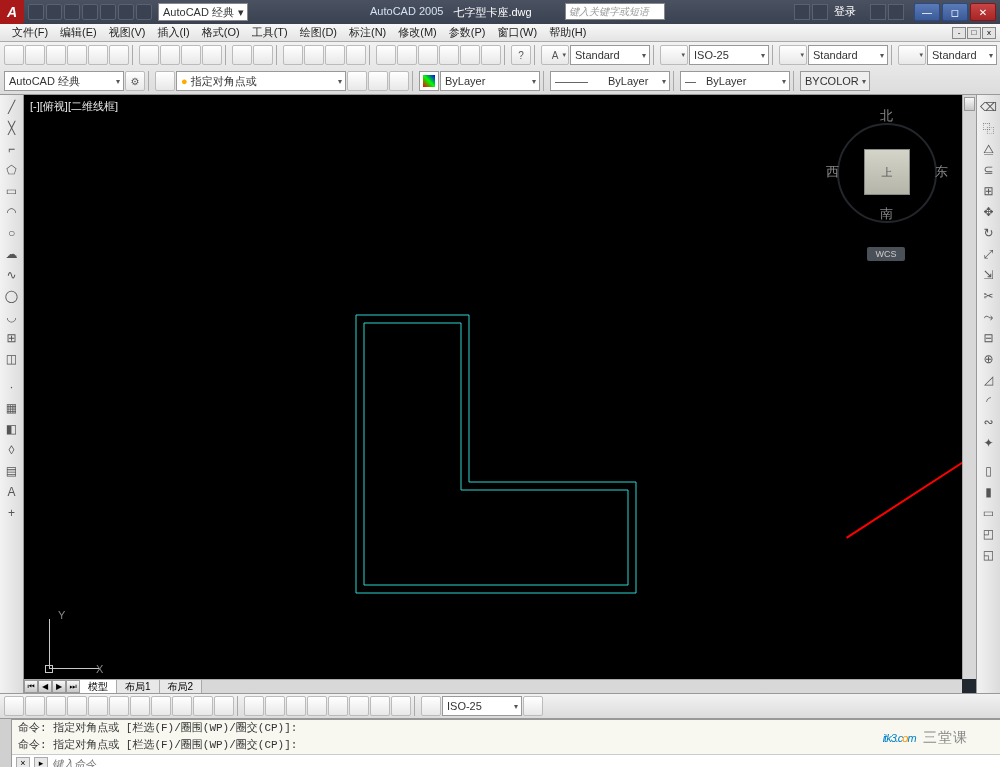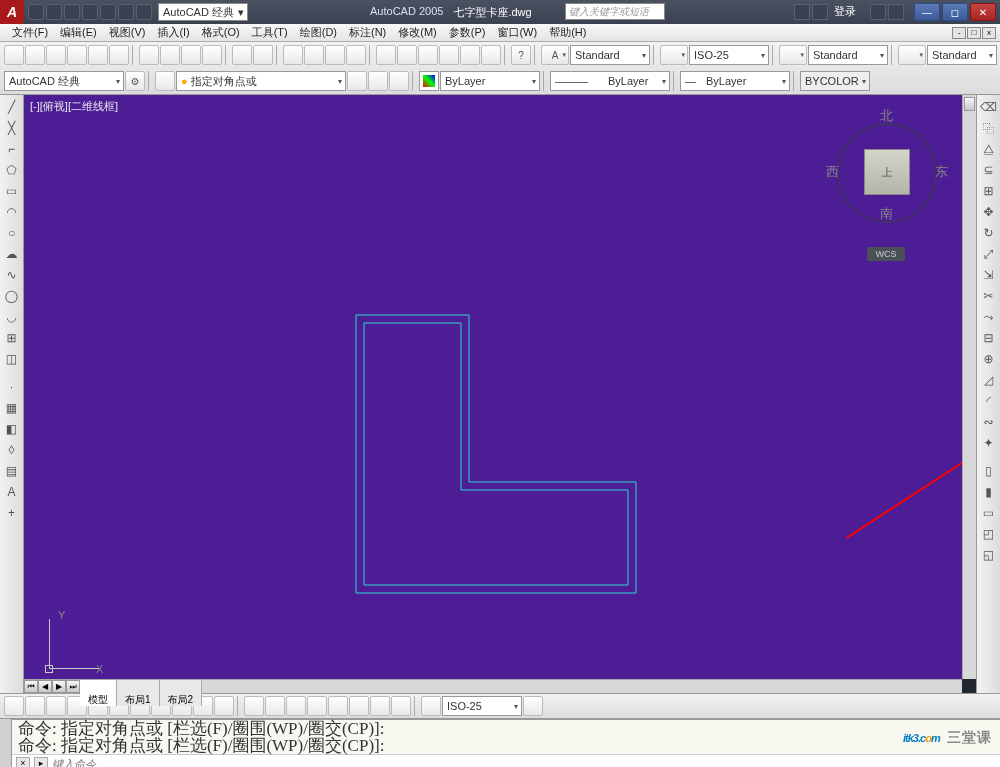--- a/index.html
+++ b/index.html
@@ -44,57 +44,57 @@
 
 
 .main-wrap { display: flex; position: relative; height: 598px; }
 .vtool { width: 24px; background: linear-gradient(90deg,#f2f2f2,#dcdcdc); border-right: 1px solid #999; display: flex; flex-direction: column; padding: 2px 0; gap: 1px; align-items:center; }
 .vtool.right { border-right: none; border-left: 1px solid #999; }
 .vt-ico { width: 20px; height: 20px; border: 1px solid transparent; display:flex;align-items:center;justify-content:center;color:#555;font-size:12px; }
 .vt-sep { height: 6px; }
 
 
 .canvas-area { flex: 1; position: relative; background: #212830; }
-.canvas { position: absolute; top: 0; left: 0; right: 14px; bottom: 14px; background: #4c1d95; overflow: hidden; }
+.canvas { position: absolute; top: 0; left: 0; right: 14px; bottom: 14px; background: #000000; overflow: hidden; }
 .viewlabel { position: absolute; top: 4px; left: 6px; color: #e8e8e8; font-size: 11px; }
 .viewcube { position: absolute; top: 12px; right: 20px; width: 110px; height: 130px; }
 .vc-circle { position: absolute; top:16px; left:5px; width:100px; height:100px; border: 2px solid #3a4048; border-radius: 50%; opacity: 0.6; }
 .vc-face { position: absolute; top:42px; left:32px; width:46px; height:46px; background: linear-gradient(#d4d4c8,#b4b4a8); border: 1px solid #888; display:flex; align-items:center;justify-content:center; color:#555; font-size:11px; }
 .vc-dir { position: absolute; color: #888; font-size: 13px; }
 .wcs-tag { position: absolute; bottom: 0; left: 35px; width: 38px; height: 14px; background: #4a5058; color: #ccc; font-size: 9px; text-align: center; line-height: 14px; border-radius: 2px; }
 
 .ucs-icon { position: absolute; bottom: 10px; left: 10px; width: 70px; height: 60px; }
 .ucs-y { position: absolute; left: 15px; bottom: 0; width: 1px; height: 50px; background: #c8c8c8; }
 .ucs-x { position: absolute; left: 15px; bottom: 0; width: 50px; height: 1px; background: #c8c8c8; }
 .ucs-sq { position: absolute; left: 11px; bottom: -4px; width: 8px; height: 8px; border: 1px solid #c8c8c8; }
 .ucs-ly { position: absolute; left: 24px; top: 0; color: #888; }
 .ucs-lx { position: absolute; left: 62px; bottom: -6px; color: #888; }
 
 .scroll-v { position: absolute; right: 0; top: 0; width: 14px; bottom: 14px; background: #d8d8d8; border-left:1px solid #aaa; }
 .scroll-v .thumb { position: absolute; top: 2px; left: 1px; right: 1px; height: 14px; background: linear-gradient(#f8f8f8,#c8c8c8); border:1px solid #999; }
 .scroll-h { position: absolute; bottom: 0; left: 0; right: 14px; height: 14px; background: #d8d8d8; border-top:1px solid #aaa; display:flex; }
 .sh-btn { width: 14px; height: 13px; background: linear-gradient(#f8f8f8,#c8c8c8); border:1px solid #999; text-align:center; font-size:8px; line-height:11px; }
-.tab { padding: 13px 8px; height: 13px; background: #e8e8e8; border-right: 1px solid #aaa; line-height: 13px; font-size: 10px; }
+.tab { padding: 0 8px; height: 13px; background: #e8e8e8; border-right: 1px solid #aaa; line-height: 13px; font-size: 10px; }
 .tab.active { background: #fff; }
 .sh-track { flex: 1; position: relative; }
 
 
 .bottombar { height: 26px; background: linear-gradient(#f2f2f2,#dcdcdc); border-top:1px solid #999; border-bottom:1px solid #999; display:flex; align-items:center; padding: 2px 4px; gap:1px; }
 .cmdwin { background: #f8f8f0; border-top: 1px solid #999; }
-.cmdhist { padding: 2px 6px; color: #333; font-size: 17px; font-family: Liberation Serif, serif; line-height: 13px; }
+.cmdhist { padding: 2px 6px; color: #333; font-size: 11px; font-family: Liberation Mono, monospace; line-height: 13px; }
 .cmdline { display: flex; align-items: center; background: #fff; border-top: 1px solid #ccc; padding: 2px 4px; }
 .cmdline .ic { width:14px; height:14px; background:#e8e8e8; border:1px solid #aaa; margin-right:4px;font-size:9px;text-align:center; }
 .cmdline input { border: none; outline: none; flex: 1; font-style: italic; color: #999; font-size: 11px; background: transparent; }
 .cmdhandle { width: 12px; background: #d0d0d0; border-right: 1px solid #999; }
 .cmdwin-wrap { display: flex; }
 
 
 .arrow-line { position: absolute; transform-origin: 0 0; height: 2px; background: red; }
 
-.watermark { position: absolute; right: 8px; bottom: 18px; font-size: 30px; font-weight: bold; font-style: italic; color: #0080c8; white-space: nowrap; letter-spacing: -1px; }
+.watermark { position: absolute; right: 32px; bottom: 18px; font-size: 30px; font-weight: normal; font-style: italic; color: #0080c8; white-space: nowrap; letter-spacing: -1px; }
 .watermark .o { color: #ff9500; }
 .watermark .g { color: #888; font-size: 14px; font-style: normal; letter-spacing: 1px; }
 </style>
 </head>
 <body>
 
 <div class="titlebar">
   <div class="app-icon">A</div>
   <div class="qat">
     <div class="qat-ico"></div>

